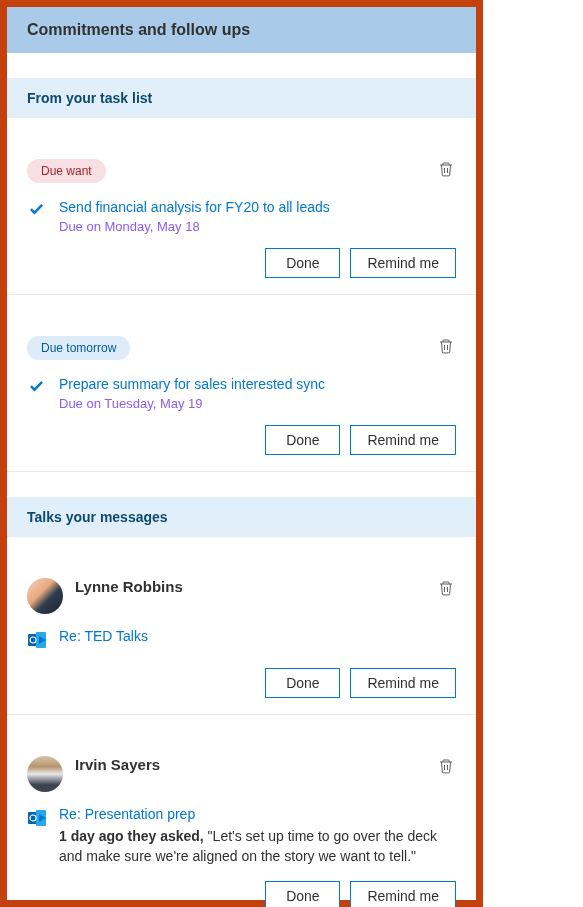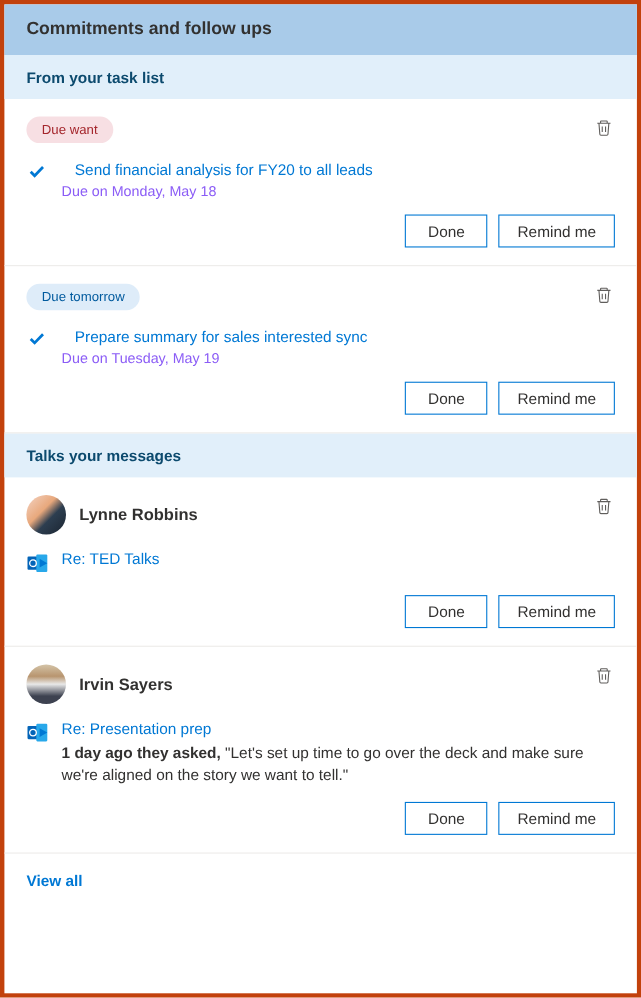--- a/index.html
+++ b/index.html
@@ -4,25 +4,26 @@
   <style>
     * { box-sizing: border-box; margin: 0; padding: 0; }
     body {
       font-family: "Segoe UI", -apple-system, BlinkMacSystemFont, sans-serif;
       background: #fff;
       width: 583px;
       height: 907px;
       overflow: hidden;
     }
     .panel {
-      border: 4px solid #c2410c;
-      width: 583px;
+      border: 7px solid #c2410c;
+      width: 483px;
       height: 907px;
       display: flex;
       flex-direction: column;
+      gap: 25px;
     }
     .header {
       background: #a9cbe9;
       padding: 14px 20px;
       font-size: 16px;
       font-weight: 600;
       color: #323130;
     }
     .section-header {
       background: #e1effa;
@@ -72,21 +73,20 @@
       flex-shrink: 0;
       margin-top: 2px;
     }
     .check-icon svg { width: 20px; height: 20px; }
     .task-content { flex: 1; }
     .task-title {
       color: #0078d4;
       font-size: 14px;
       margin-bottom: 4px;
       cursor: pointer;
-      margin-left: 12px;
     }
     .task-due {
       color: #8b5cf6;
       font-size: 13px;
     }
     .actions {
       display: flex;
       justify-content: flex-end;
       gap: 10px;
     }
@@ -95,21 +95,20 @@
       background: #fff;
       color: #323130;
       font-size: 14px;
       padding: 6px 16px;
       min-width: 75px;
       cursor: pointer;
       font-family: inherit;
     }
     .sender-row {
       display: flex;
-      align-items: center;
       gap: 12px;
       margin-bottom: 14px;
     }
     .avatar {
       width: 36px;
       height: 36px;
       border-radius: 50%;
       flex-shrink: 0;
       background-size: cover;
       background-position: center;

